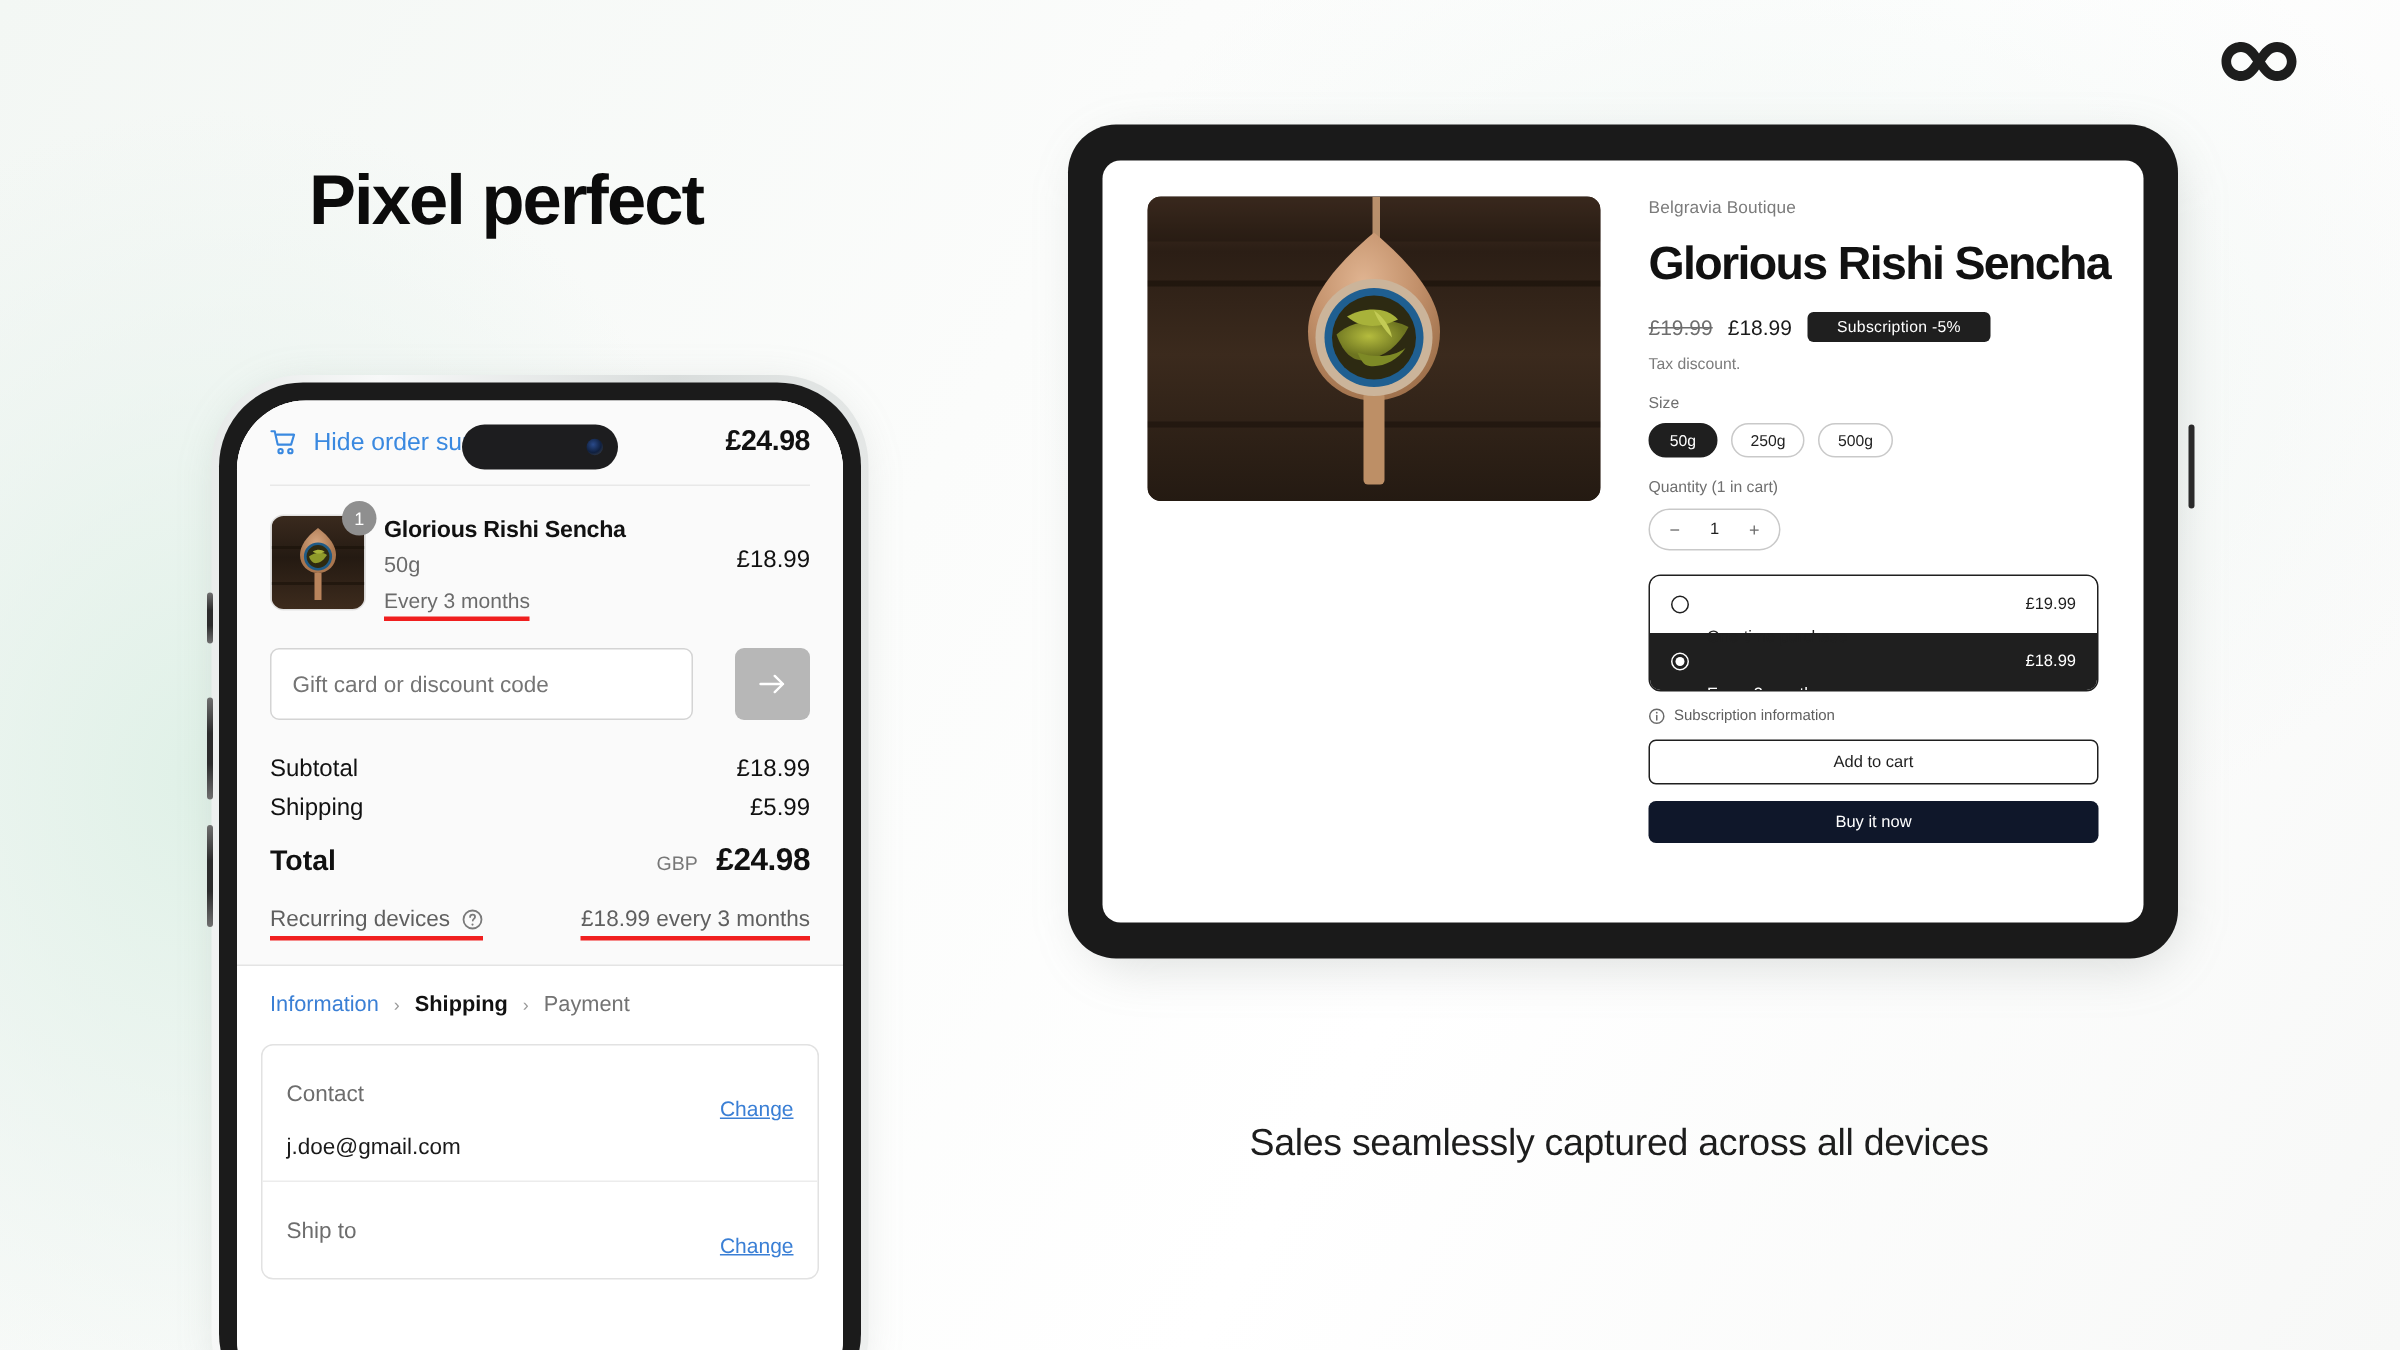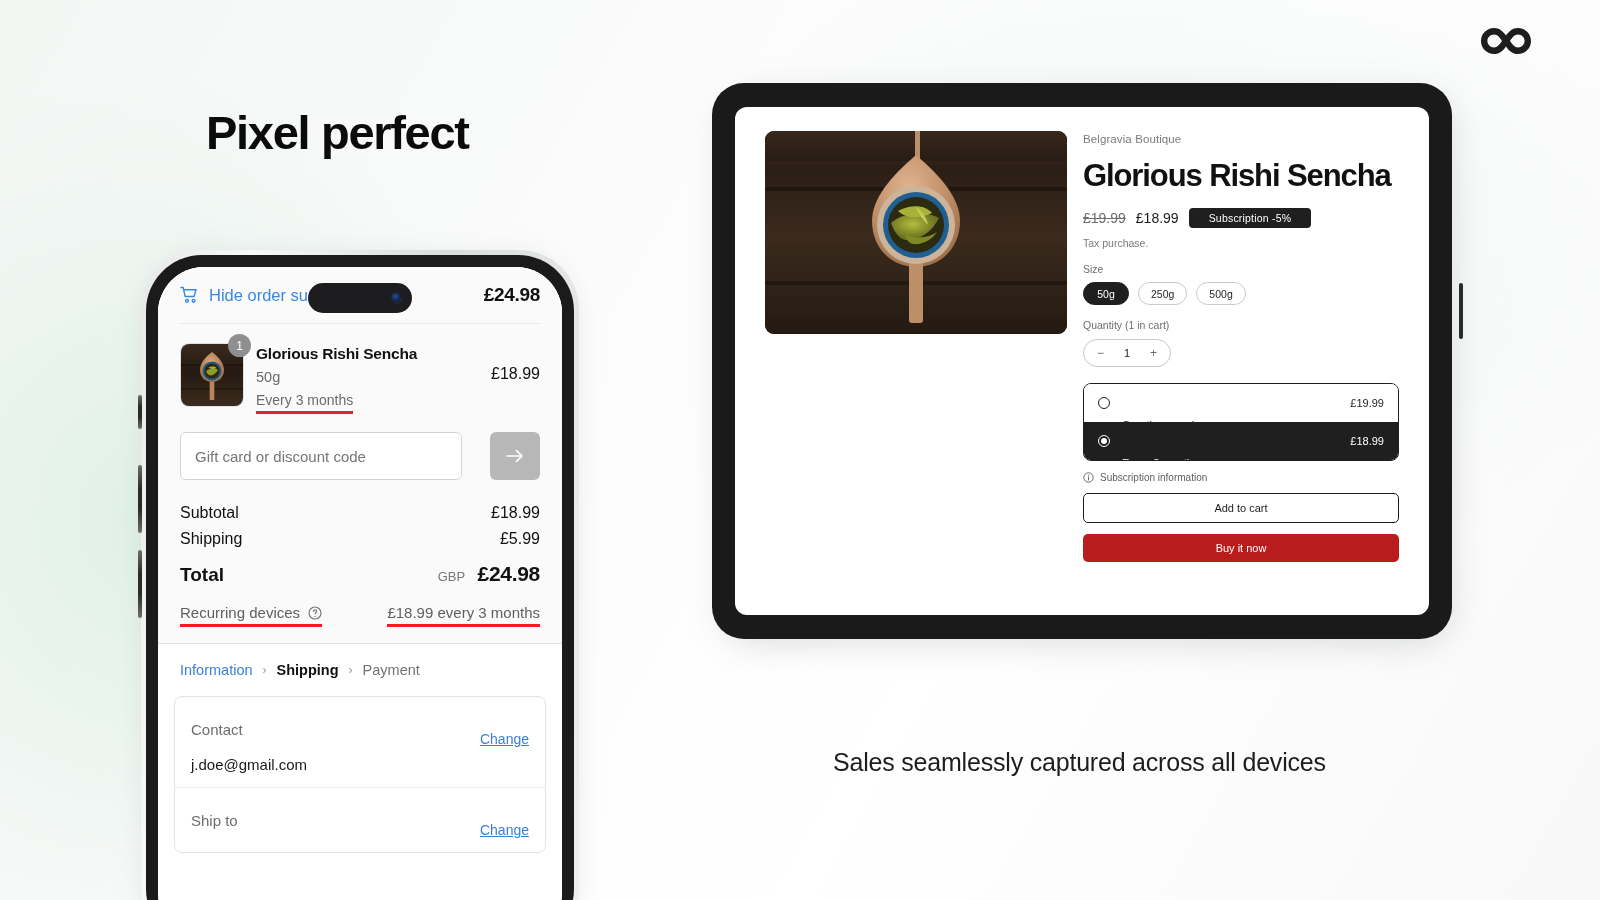--- a/index.html
+++ b/index.html
@@ -303,21 +303,21 @@
   .tab-sidebtn {
     position: absolute;
     right: -3px; top: 200px;
     width: 4px; height: 56px;
     border-radius: 2px;
     background: #2a2a2a;
   }
 
   .pdp {
     display: flex;
-    gap: 16px;
+    gap: 32px;
     padding: 24px 30px;
     box-sizing: border-box;
     height: 100%;
   }
   .pdp-media {
     width: 302px;
     flex: none;
   }
   .pdp-img {
     width: 302px;
@@ -424,21 +424,21 @@
   }
   .i-ico { width: 11px; height: 11px; display: block; }
   .btn {
     margin-top: 10px;
     height: 28px;
     border-radius: 5px;
     display: flex; align-items: center; justify-content: center;
     font-size: 11px;
   }
   .btn.outline { border: 1px solid #1f1f1f; color: #1f1f1f; background: #fff; }
-  .btn.solid { background: #b91c1c; color: #fff; margin-top: 11px; height: 28px; }
+  .btn.solid { background: #0f172a; color: #fff; margin-top: 11px; height: 28px; }
 </style>
 </head>
 <body>
 
 <div id="stage">
 
   <svg id="logo" viewBox="0 0 64 52">
     <path d="M20 12c-7 0-13 5.5-13 13s6 13 13 13c5.6 0 9.2-3.6 12-7.6 2.8 4 6.4 7.6 12 7.6 7 0 13-5.5 13-13s-6-13-13-13c-5.6 0-9.2 3.6-12 7.6C29.2 15.6 25.6 12 20 12zm0 6.6c3.3 0 5.6 2.8 8 6.4-2.4 3.6-4.7 6.4-8 6.4-3.7 0-6.6-2.9-6.6-6.4S16.3 18.6 20 18.6zm24 0c3.7 0 6.6 2.9 6.6 6.4S47.7 31.4 44 31.4c-3.3 0-5.6-2.8-8-6.4 2.4-3.6 4.7-6.4 8-6.4z" fill="#1d1d1d"></path>
   </svg>
 
@@ -628,21 +628,21 @@
 
         <div class="pdp-info">
           <div class="vendor">Belgravia Boutique</div>
           <div class="p-title">Glorious Rishi Sencha</div>
 
           <div class="price-row">
             <span class="p-old">£19.99</span>
             <span class="p-new">£18.99</span>
             <span class="p-badge">Subscription  -5%</span>
           </div>
-          <div class="tax">Tax purchase.</div>
+          <div class="tax">Tax discount.</div>
 
           <div class="opt-label">Size</div>
           <div class="pills">
             <div class="pill sel">50g</div>
             <div class="pill">250g</div>
             <div class="pill">500g</div>
           </div>
 
           <div class="opt-label">Quantity (1 in cart)</div>
           <div class="qty-wrap">

